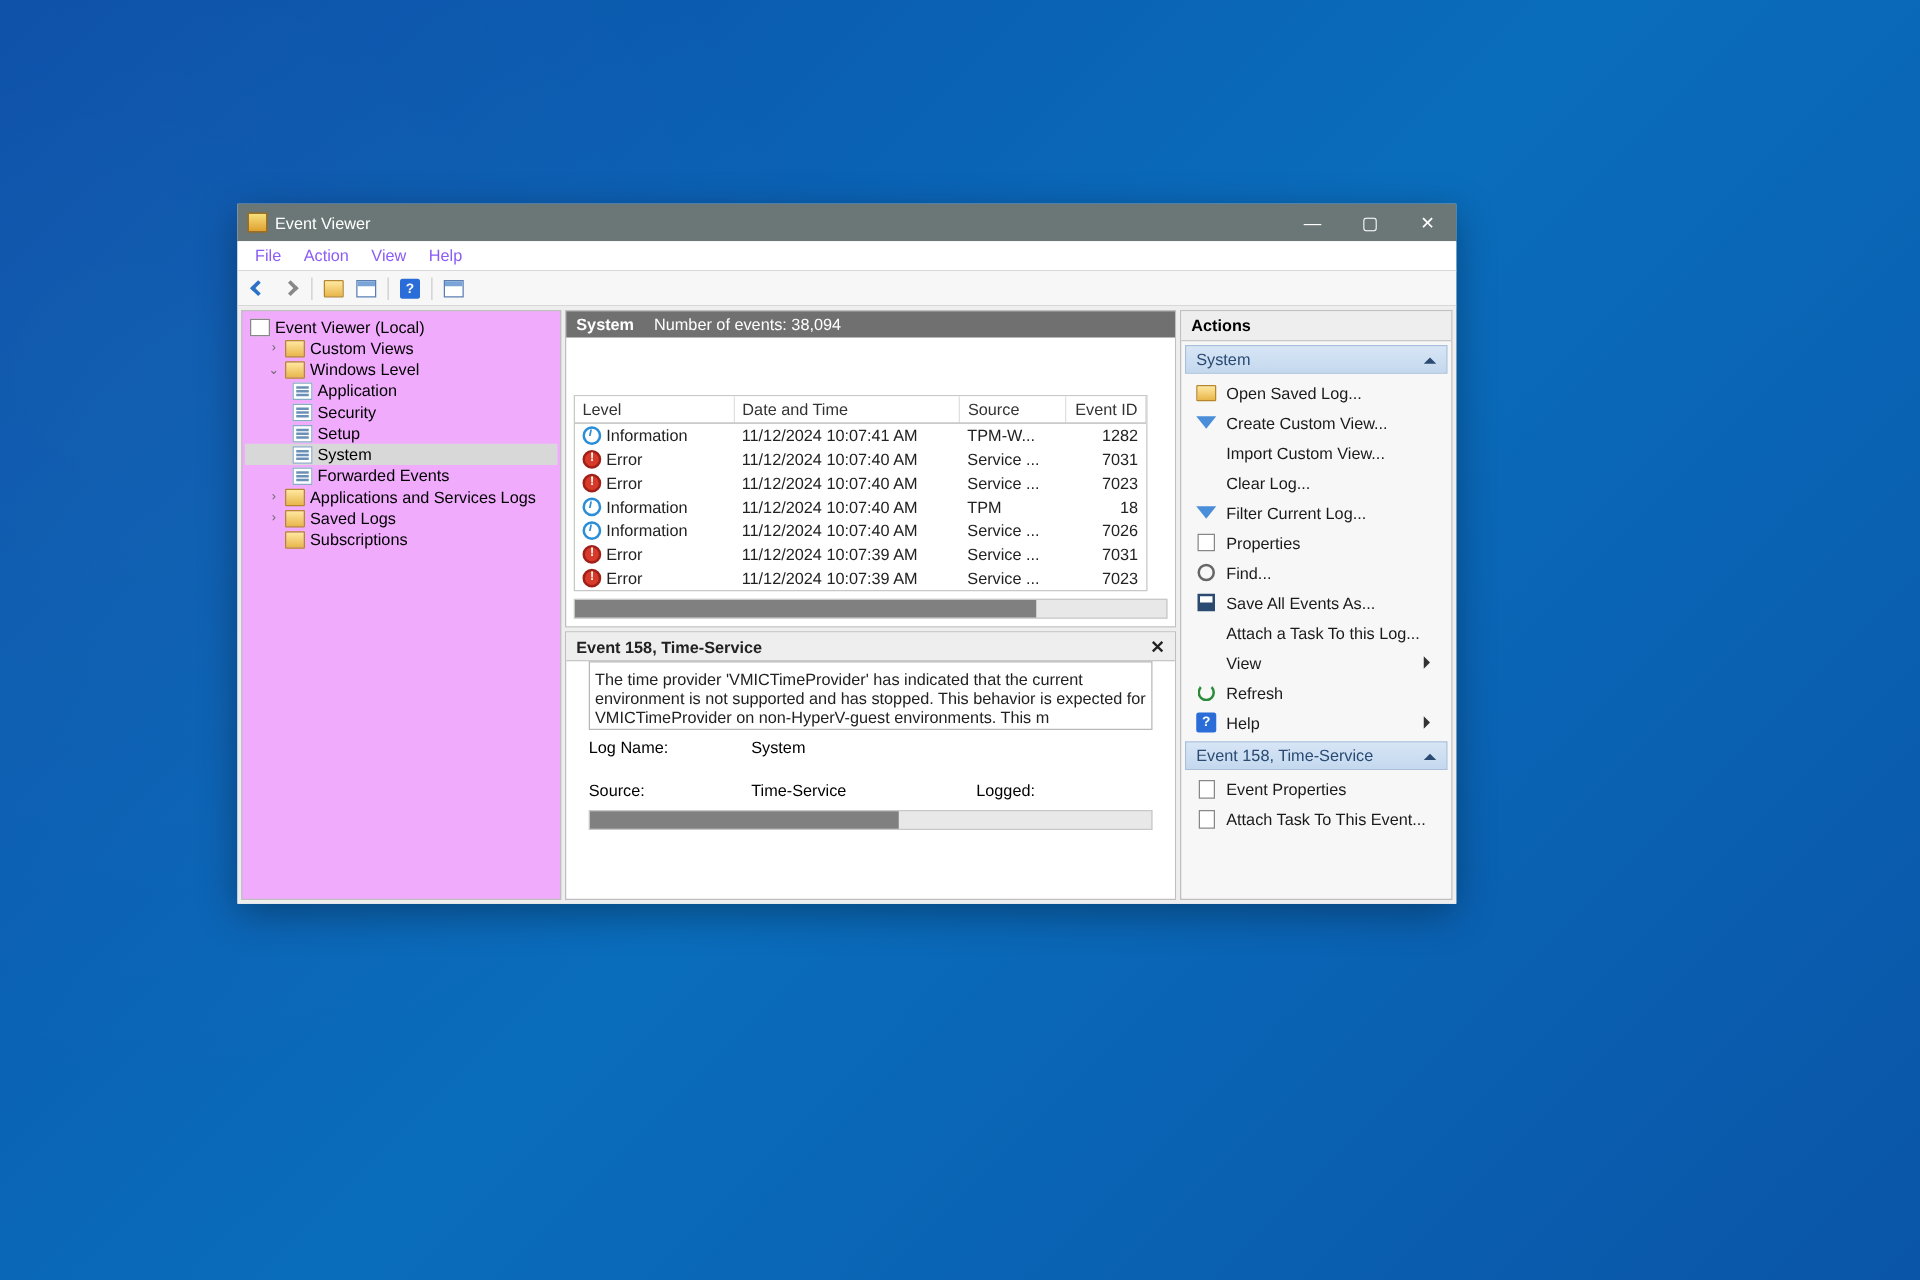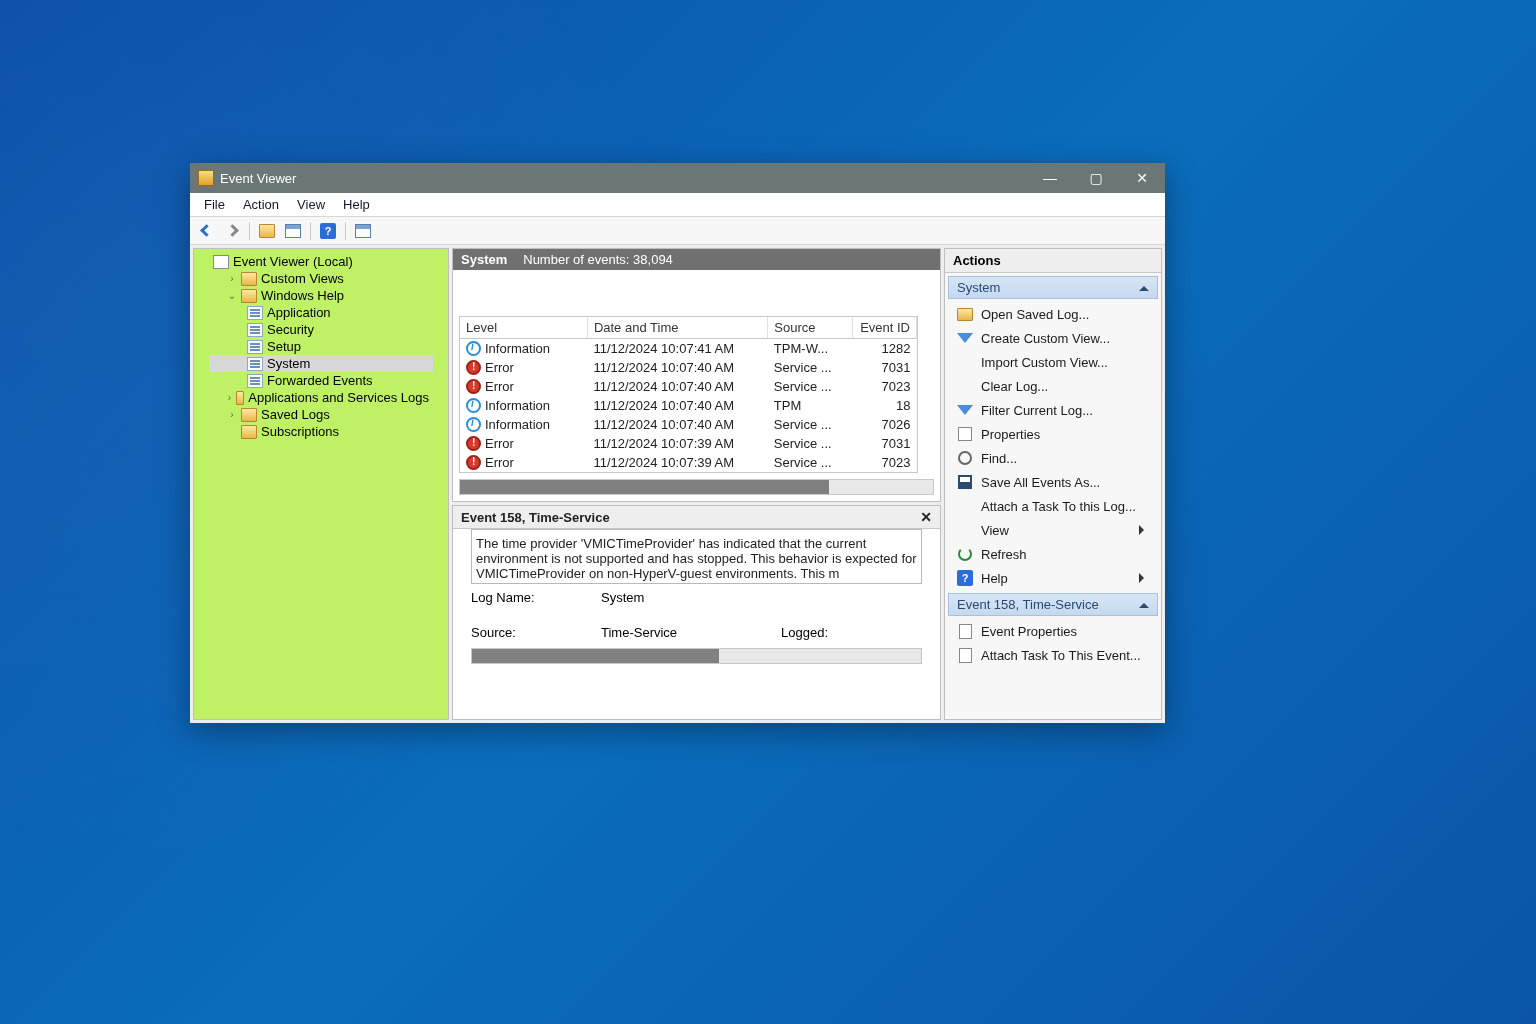--- a/index.html
+++ b/index.html
@@ -53,21 +53,21 @@
 }
 .menubar {
   height: 24px;
   background: #fff;
   display: flex;
   align-items: center;
   padding: 0 6px;
   border-bottom: 1px solid #d7d7d7;
   gap: 2px;
 }
-.menubar .menu-item { padding: 2px 8px; color: #0f172a; }
+.menubar .menu-item { padding: 2px 8px; color: #8b5cf6; }
 .toolbar {
   height: 28px;
   background: #f7f7f7;
   border-bottom: 1px solid #d7d7d7;
   display: flex;
   align-items: center;
   padding: 0 4px;
   gap: 2px;
 }
 .tbtn {
@@ -83,24 +83,24 @@
 .panel-icon::before{content:"";position:absolute;top:0;left:0;right:0;height:4px;background:#7aa4d8;}
 .help-icon { width:16px;height:16px;background:#2a6dd8;color:#fff;border-radius:2px;display:flex;align-items:center;justify-content:center;font-weight:bold;font-size:11px;}
 .content {
   flex: 1;
   display: flex;
   background: #eee;
   overflow: hidden;
 }
 .tree {
   width: 256px;
-  background: #bef264;
+  background: #f0abfc;
   border: 1px solid #bfbfbf;
   margin: 3px;
-  padding: 4px 15px;
+  padding: 4px 2px;
   overflow: auto;
 }
 .tree-row {
   display: flex; align-items: center;
   padding: 1px 4px;
   gap: 4px;
   white-space: nowrap;
 }
 .tree-row.l1{padding-left:18px;}
 .tree-row.l2{padding-left:38px;}
@@ -243,21 +243,21 @@
         <span>Event Viewer (Local)</span>
       </div>
       <div class="tree-row l1">
         <span class="expander">›</span>
         <span class="tree-icon fold"></span>
         <span>Custom Views</span>
       </div>
       <div class="tree-row l1">
         <span class="expander">⌄</span>
         <span class="tree-icon fold"></span>
-        <span>Windows Help</span>
+        <span>Windows Level</span>
       </div>
       <div class="tree-row l2">
         <span class="tree-icon log"></span>
         <span>Application</span>
       </div>
       <div class="tree-row l2">
         <span class="tree-icon log"></span>
         <span>Security</span>
       </div>
       <div class="tree-row l2">

